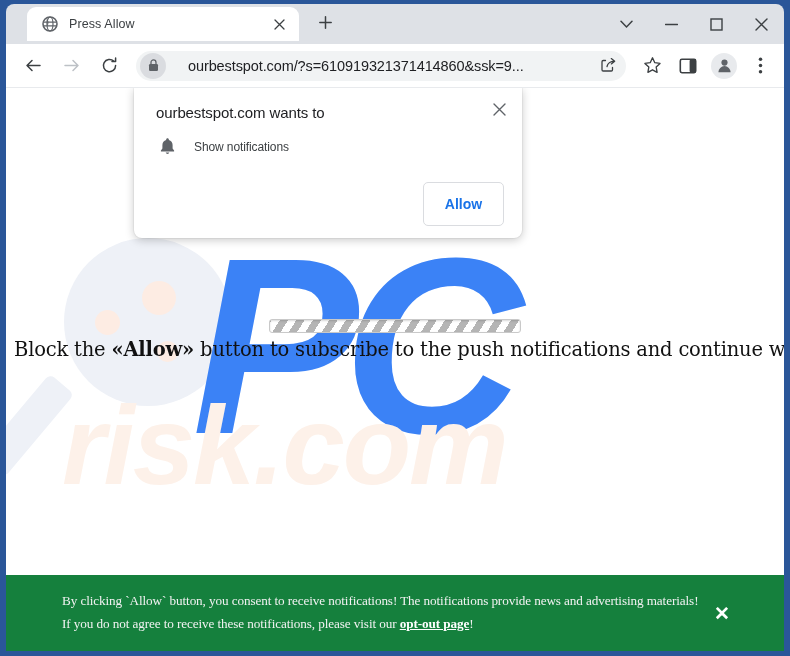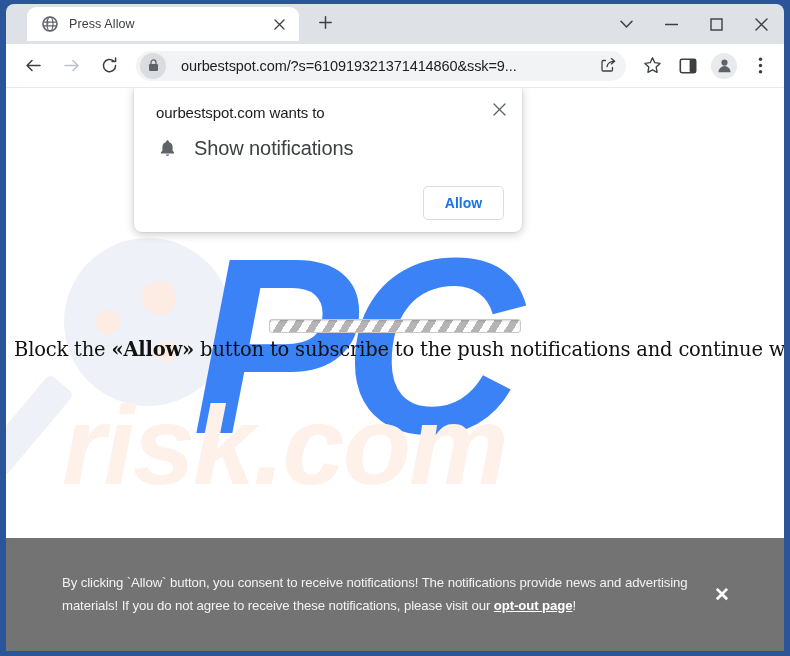--- a/index.html
+++ b/index.html
@@ -127,21 +127,21 @@
     display: flex; align-items: center; justify-content: center;
     flex: 0 0 26px;
   }
   .url-text {
     flex: 1;
     font-size: 14.5px;
     color: #202124;
     white-space: nowrap;
     overflow: hidden;
     text-overflow: ellipsis;
-    padding-left: 15px;
+    padding-left: 22px;
     letter-spacing: -.1px;
     min-width: 0;
   }
   .omni-icon {
     width: 28px; height: 28px;
     display: flex; align-items: center; justify-content: center;
     flex: 0 0 28px;
     border-radius: 50%;
   }
   .tb-icon {
@@ -284,53 +284,54 @@
     display: flex;
     align-items: center;
     margin-bottom: 26px;
   }
   .perm-bell {
     width: 22px; flex: 0 0 22px;
     display: flex; align-items: center; justify-content: center;
     margin-right: 16px;
   }
   .perm-row-label {
-    font-size: 20px;
+    font-size: 12px;
     color: #3c4043;
     letter-spacing: -.1px;
   }
   .perm-actions {
     display: flex;
     justify-content: flex-end;
     gap: 10px;
   }
   .perm-btn {
     min-width: 81px;
-    height: 34px;
+    height: 44px;
     border: 1px solid #dadce0;
     background: #ffffff;
     border-radius: 5px;
     color: #1a73e8;
     font-size: 14px;
     font-weight: 700;
     font-family: "Liberation Sans", sans-serif;
     display: flex; align-items: center; justify-content: center;
     padding: 0 14px;
   }
 
   
   .consent-banner {
     position: absolute;
     left: 0; right: 0; bottom: 0;
-    height: 113px;
-    background: #737373;
+    height: 76px;
+    background: #15803d;
     z-index: 15;
     display: flex;
     align-items: center;
     padding: 0 14px 0 56px;
+    font-family: Liberation Serif, serif;
   }
   .consent-text {
     flex: 1;
     color: #f2f2f2;
     font-size: 13.2px;
     line-height: 1.72;
     max-width: 640px;
     letter-spacing: -.1px;
   }
   .consent-link {

